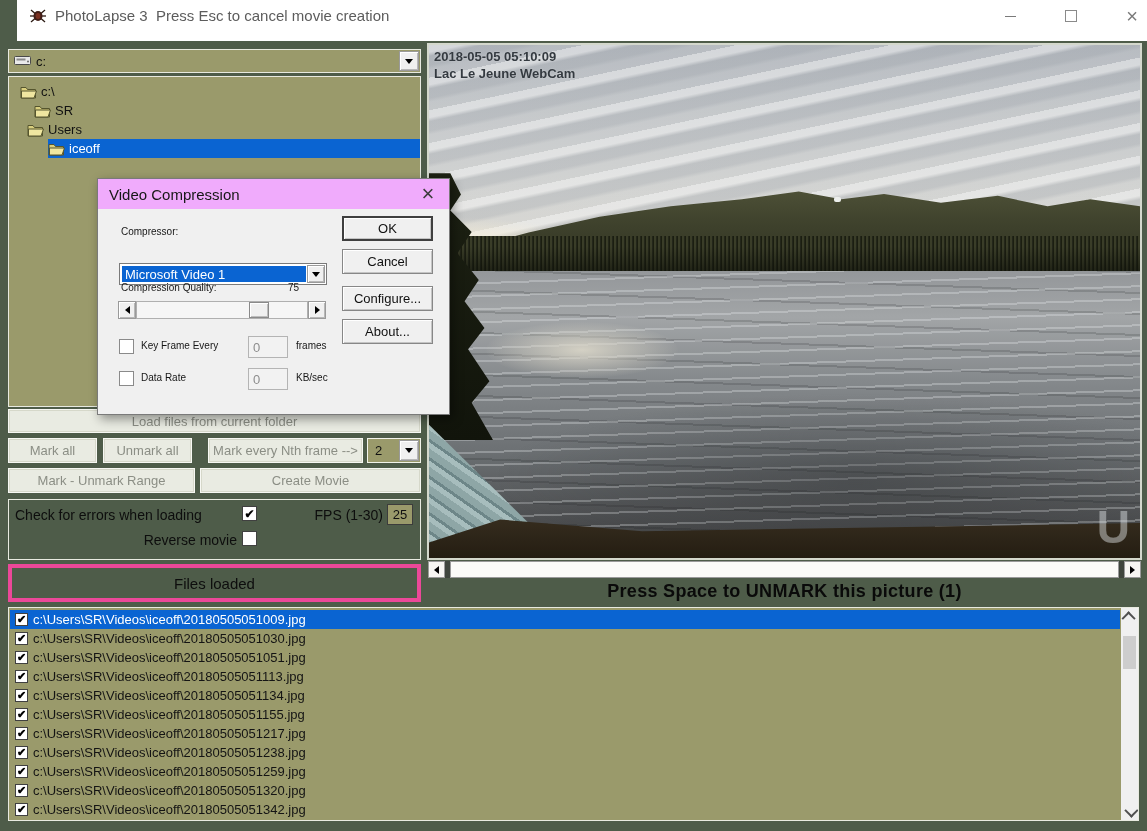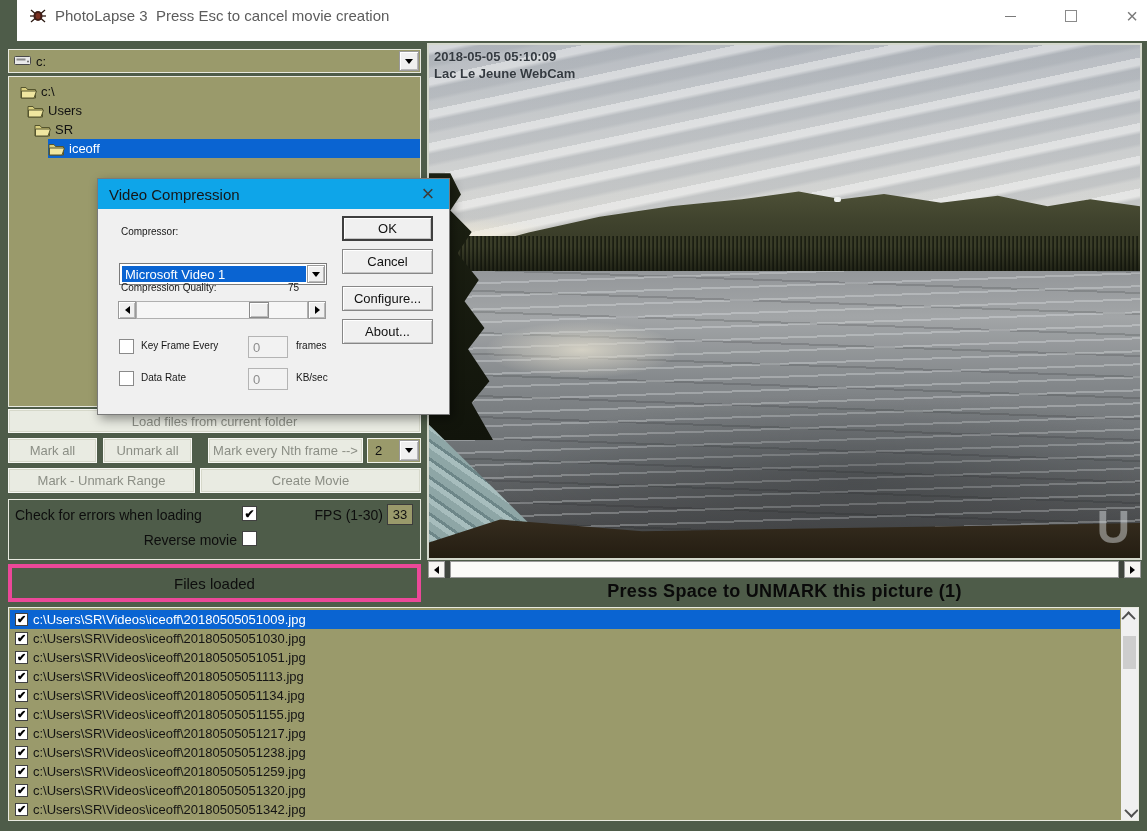--- a/index.html
+++ b/index.html
@@ -49,21 +49,21 @@
   .opt-label { position:absolute; font-size:14px; color:#0d0d0d; white-space:nowrap; }
   .fps-box { position:absolute; background:#9a9a6b; border:1px solid #3c3c3c; box-sizing:border-box;
              font-size:13px; color:#111; display:flex; align-items:center; justify-content:center; }
   .files-loaded { position:absolute; left:8px; top:564px; width:413px; height:38px; border:4px solid #ec4899;
                   box-sizing:border-box; display:flex; align-items:center; justify-content:center;
                   font-size:15px; color:#0d0d0d; }
 
   
   .dialog { position:absolute; left:97px; top:178px; width:353px; height:237px; background:#f0f0f0;
             border:1px solid #7a7a7a; box-sizing:border-box; box-shadow:3px 4px 10px rgba(0,0,0,.4); z-index:50; }
-  .dlg-title { position:absolute; left:0; top:0; right:0; height:30px; background:#0ea5e9; }
+  .dlg-title { position:absolute; left:0; top:0; right:0; height:30px; background:#f0abfc; }
   .dlg-title-text { position:absolute; left:11px; top:7px; font-size:15px; color:#161616; }
   .dlg-close { position:absolute; right:8px; top:2px; width:26px; height:26px; display:flex; align-items:center; justify-content:center; }
   .dlg-close span { font-size:22px; color:#3c3c3c; font-weight:300; }
   .dlg-label { position:absolute; font-size:10px; color:#161616; white-space:nowrap; }
   .dcombo { position:absolute; left:21px; top:84px; width:208px; height:22px; background:#fff;
             border:1px solid #7a7a7a; box-sizing:border-box; }
   .dcombo-sel { position:absolute; left:2px; top:2px; right:20px; bottom:2px; background:#0a64d2;
                 color:#fff; font-size:13px; display:flex; align-items:center; padding-left:3px; }
   .dcombo-dd { position:absolute; right:1px; top:1px; width:18px; height:18px; }
   .slider-btn { position:absolute; width:18px; height:18px; }
@@ -197,37 +197,37 @@
   <div class="tree-panel">
       <div class="tree-item" style="margin-left: 11px;">
     <span class="folder-icon">
       <svg width="17" height="14" viewBox="0 0 17 14">
         <path d="M1 2.5 h5 l1.5 2 h8 v8.5 h-14.5 z" fill="#d9cf7e" stroke="#55552e"></path>
         <path d="M1.5 6 h11.5 l3.5 0 l-2.5 7 h-12.5 z" fill="#efe6a0" stroke="#55552e"></path>
       </svg>
     </span>
     <span class="tree-label">c:\</span>
   </div>
+      <div class="tree-item" style="margin-left: 25px;">
+    <span class="folder-icon">
+      <svg width="17" height="14" viewBox="0 0 17 14">
+        <path d="M1 2.5 h5 l1.5 2 h8 v8.5 h-14.5 z" fill="#d9cf7e" stroke="#55552e"></path>
+        <path d="M1.5 6 h11.5 l3.5 0 l-2.5 7 h-12.5 z" fill="#efe6a0" stroke="#55552e"></path>
+      </svg>
+    </span>
+    <span class="tree-label">SR</span>
+  </div>
       <div class="tree-item" style="margin-left: 18px;">
     <span class="folder-icon">
       <svg width="17" height="14" viewBox="0 0 17 14">
         <path d="M1 2.5 h5 l1.5 2 h8 v8.5 h-14.5 z" fill="#d9cf7e" stroke="#55552e"></path>
         <path d="M1.5 6 h11.5 l3.5 0 l-2.5 7 h-12.5 z" fill="#efe6a0" stroke="#55552e"></path>
       </svg>
     </span>
     <span class="tree-label">Users</span>
-  </div>
-      <div class="tree-item" style="margin-left: 25px;">
-    <span class="folder-icon">
-      <svg width="17" height="14" viewBox="0 0 17 14">
-        <path d="M1 2.5 h5 l1.5 2 h8 v8.5 h-14.5 z" fill="#d9cf7e" stroke="#55552e"></path>
-        <path d="M1.5 6 h11.5 l3.5 0 l-2.5 7 h-12.5 z" fill="#efe6a0" stroke="#55552e"></path>
-      </svg>
-    </span>
-    <span class="tree-label">SR</span>
   </div>
       <div class="tree-item sel" style="margin-left: 39px;">
     <span class="folder-icon">
       <svg width="17" height="14" viewBox="0 0 17 14">
         <path d="M1 2.5 h5 l1.5 2 h8 v8.5 h-14.5 z" fill="#d9cf7e" stroke="#55552e"></path>
         <path d="M1.5 6 h11.5 l3.5 0 l-2.5 7 h-12.5 z" fill="#efe6a0" stroke="#55552e"></path>
       </svg>
     </span>
     <span class="tree-label">iceoff</span>
   </div>
@@ -243,21 +243,21 @@
       <div class="tri-down"></div>
     </div>
   </div>
   <div class="gbtn" style="left:8px; top:468px; width:187px; height:25px;">Mark - Unmark Range</div>
   <div class="gbtn" style="left:200px; top:468px; width:221px; height:25px;">Create Movie</div>
 
   <div class="panel" style="left:8px; top:499px; width:413px; height:61px;">
     <span class="opt-label" style="left:6px; top:7px;">Check for errors when loading</span>
     <div class="cb cb-m" style="position:absolute; left:233px; top:6px;">✔</div>
     <span class="opt-label" style="left:296px; top:7px; width:78px; text-align:right;">FPS (1-30)</span>
-    <div class="fps-box" style="left:378px; top:4px; width:26px; height:21px;">33</div>
+    <div class="fps-box" style="left:378px; top:4px; width:26px; height:21px;">25</div>
     <span class="opt-label" style="left:100px; top:32px; width:128px; text-align:right;">Reverse movie</span>
     <div class="cb cb-m" style="position:absolute; left:233px; top:31px;"></div>
   </div>
 
   <div class="files-loaded">
     <span>Files loaded</span>
   </div>
 
   <div class="img-frame">
     <div class="img-stage">

